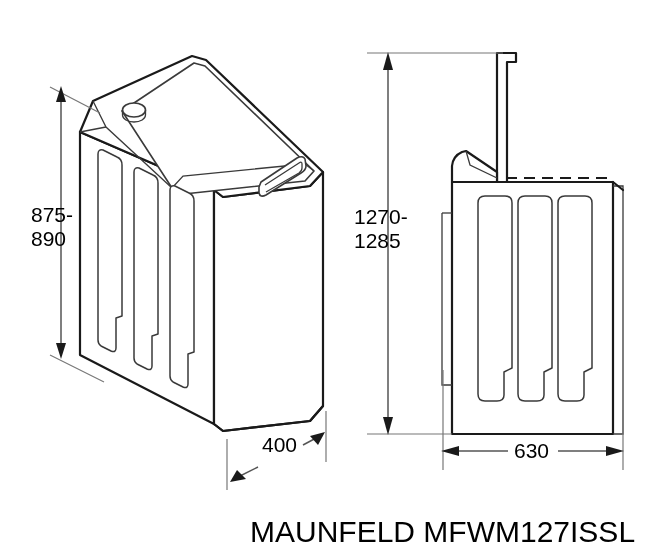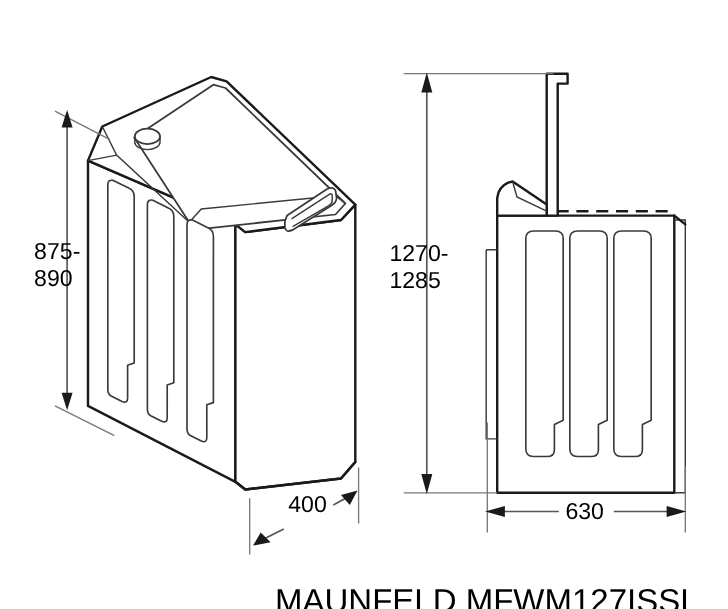--- a/index.html
+++ b/index.html
@@ -9,21 +9,21 @@
   }
   body {
     width: 662px;
     height: 554px;
     position: relative;
     font-family: "Liberation Sans", sans-serif;
     overflow: hidden;
   }
   #drawing-root {
     position: absolute;
-    left: 0; top: 14px;
+    left: 0; top: 0;
     width: 662px;
     height: 496px;
   }
   svg.drawing {
     display: block;
     width: 662px;
     height: 554px;
   }
   .ln {
     fill: none;

